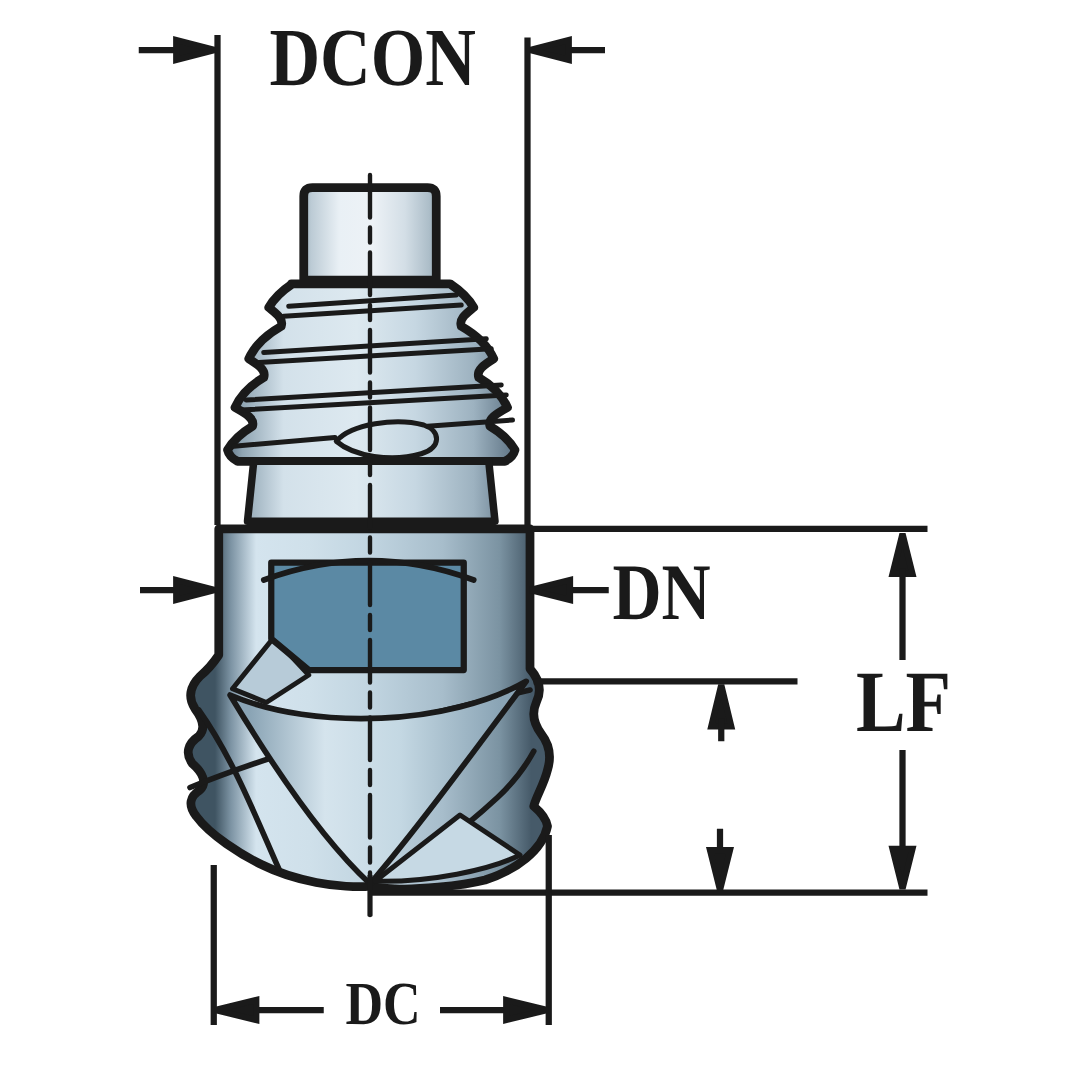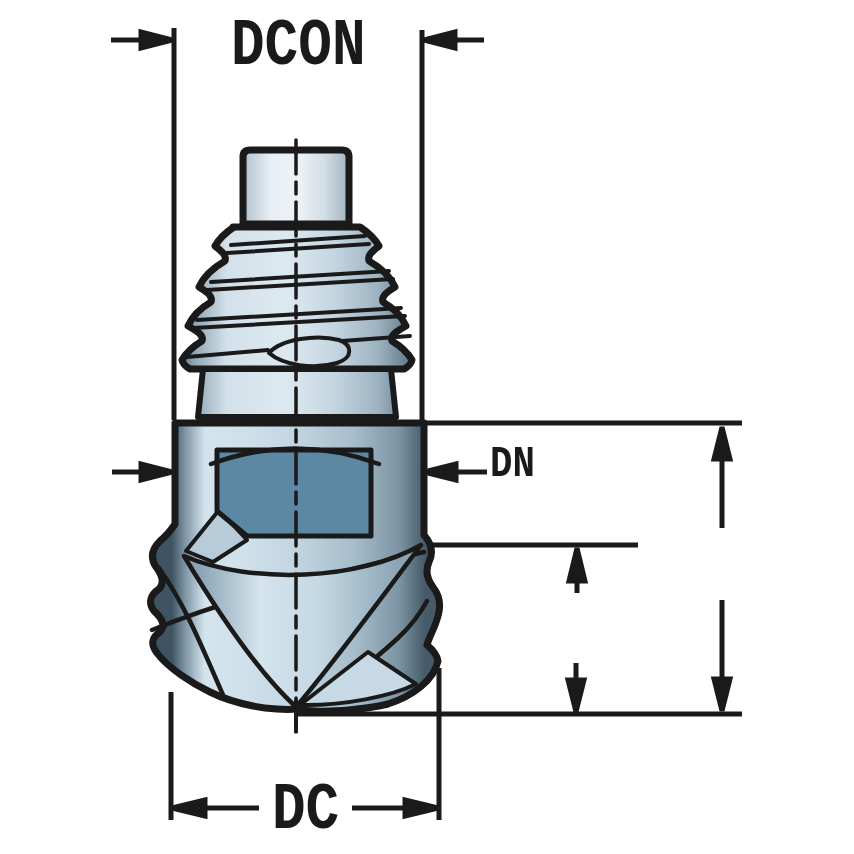--- a/index.html
+++ b/index.html
@@ -1,33 +1,33 @@
 <!DOCTYPE html>
 <html><head>
 <meta charset="utf-8">
 <style>
   html,body{margin:0;padding:0;background:#fff;}
   #stage{
     position:relative;width:786px;height:854px;background:#fff;overflow:hidden;
-    font-family:Liberation Mono, monospace;
+    font-family:Liberation Serif, serif;
   }
   #drawing{position:absolute;left:0;top:0;}
   .dim-label{
     position:absolute;color:#1a1a1a;font-weight:bold;line-height:1;
     white-space:nowrap;
   }
   .ctr{text-align:center;}
   .sx{display:inline-block;transform:scaleX(.85);transform-origin:center center;}
   .sxl{display:inline-block;transform:scaleX(.85);transform-origin:left center;}
   .sub{font-size:.66em;vertical-align:-0.22em;}
   #label-dcon{left:174px;top:14px;width:248px;font-size:66px;}
-  #label-dn{left:490px;top:442px;font-size:44px;}
+  #label-dn{left:490px;top:442px;font-size:64px;}
   #label-lf{left:678px;top:528px;width:88px;font-size:70px;}
   #label-apmx{left:487px;top:600px;font-size:68px;}
-  #label-dc{left:254px;top:778px;width:104px;font-size:66px;}
+  #label-dc{left:254px;top:778px;width:104px;font-size:49px;}
 </style>
 </head>
 <body>
 
 <div id="stage">
 
   <svg id="drawing" width="854" height="854" viewBox="0 0 854 854">
     <defs>
       <linearGradient id="gStub" gradientUnits="userSpaceOnUse" x1="240" y1="0" x2="352" y2="0">
         <stop offset="0" stop-color="#8fa3b0"></stop>
@@ -177,19 +177,22 @@
   </svg>
 
   <div id="label-dcon" class="dim-label ctr">
     <span class="sx">DCON</span>
   </div>
 
   <div id="label-dn" class="dim-label">
     <span class="sxl">DN</span>
   </div>
 
+  <div id="label-lf" class="dim-label ctr">
+    <span class="sx">LF</span>
+  </div>
 
 
   <div id="label-dc" class="dim-label ctr">
     <span class="sx">DC</span>
   </div>
 
 </div>
 
 </body></html>

